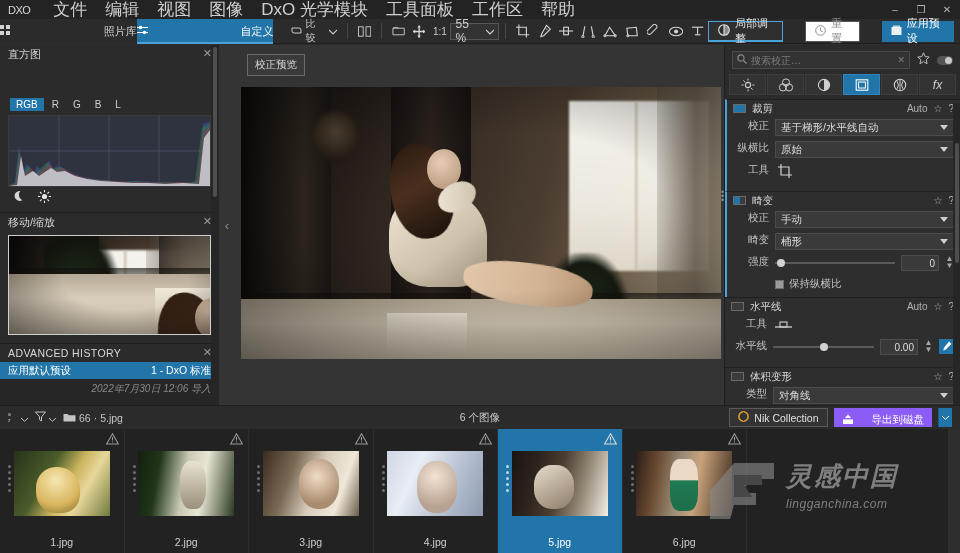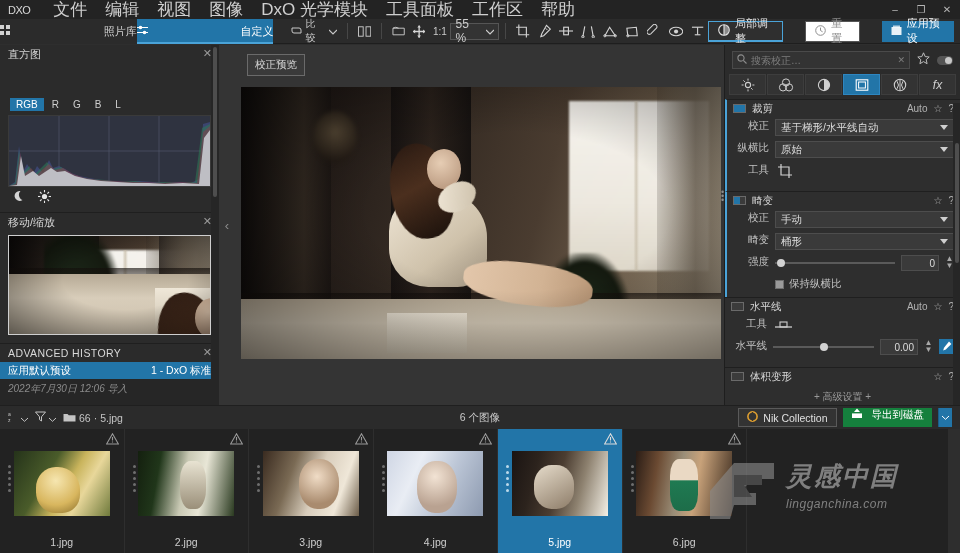--- a/index.html
+++ b/index.html
@@ -66,21 +66,21 @@
   .histo svg{display:block;}
   .histo-icons{display:flex;gap:14px;padding:3px 4px 1px 4px;}
   .histo-icons span{font-size:11px;color:#d4d4d4;}
 
   .preview-wrap{padding:4px 8px 8px;}
   .preview-img{height:100px;border:1px solid #cfcfcf;overflow:hidden;position:relative;}
 
   .hist-list{background:#262626;height:100px;}
   .hist-row{height:17px;display:flex;align-items:center;justify-content:space-between;padding:0 8px;font-size:10.5px;}
   .hist-row.sel{background:#2275a8;color:#fff;}
-  .hist-note{padding:3px 8px;font-size:10px;color:#8a8a8a;font-style:italic;text-align:left;}
+  .hist-note{padding:3px 8px;font-size:10px;color:#8a8a8a;font-style:italic;text-align:right;}
   .hist-title{font-size:10.5px;letter-spacing:.4px;color:#d9d9d9;}
 
   
   .lscroll{position:absolute;right:0;top:0;width:8px;bottom:0;background:#262626;}
   .lscroll i{position:absolute;left:2px;top:2px;width:4px;height:150px;background:#4e4e4e;border-radius:2px;display:block;}
 
   
   .center { position:absolute; left:219px; top:45px; right:236px; bottom:148px; background:#343434; }
   .vsplit-l{position:absolute;left:0;top:0;width:16px;height:100%;background:#343434;display:flex;align-items:center;justify-content:center;color:#8c8c8c;font-size:13px;}
   .vsplit-r{position:absolute;right:0;top:0;width:16px;height:100%;background:#343434;display:flex;align-items:center;justify-content:center;color:#8c8c8c;font-size:13px;}
@@ -162,21 +162,21 @@
   .rscroll{position:absolute;right:0;top:58px;bottom:0;width:7px;background:#262626;}
   .rscroll i{position:absolute;left:2px;top:40px;width:4px;height:120px;background:#4e4e4e;border-radius:2px;}
   .rdots{position:absolute;left:-4px;top:145px;color:#8c8c8c;font-size:9px;line-height:4px;}
 
   
   .botbar{position:absolute;left:0;right:0;bottom:124px;height:24px;background:#2b2b2b;border-top:1px solid #1f1f1f;display:flex;align-items:center;gap:7px;padding:0 8px;}
   .botbar .grp{display:flex;align-items:center;gap:3px;color:#c4c4c4;font-size:10.5px;}
   .botcenter{position:absolute;left:50%;transform:translateX(-50%);font-size:10.5px;color:#c9c9c9;text-align:center;}
   .botright{margin-left:auto;display:flex;align-items:center;gap:6px;}
   .nikbtn{display:flex;align-items:center;gap:5px;height:19px;padding:0 8px;border:1px solid #5a5a5a;background:#333;color:#e0e0e0;font-size:10.5px;}
-  .expbtn{display:flex;align-items:flex-start;gap:9px;height:19px;padding:0 8px;background:#15803d;color:#fff;font-size:10.5px;}
+  .expbtn{display:flex;align-items:flex-end;gap:18px;height:19px;padding:0 8px;background:#8b5cf6;color:#fff;font-size:10.5px;}
   .expcar{height:19px;width:14px;background:#2275a8;display:flex;align-items:center;justify-content:center;border-left:1px solid #1b5e88;}
 
   .filmstrip{position:absolute;left:0;right:12px;bottom:0;height:124px;background:#222;display:flex;}
   .thumb{width:124.5px;height:124px;border-right:1px solid #2e2e2e;position:relative;display:flex;flex-direction:column;align-items:center;}
   .thumb.sel{background:#2275a8;}
   .thumb .warn{position:absolute;right:5px;top:4px;width:13px;height:12px;}
   .thumb .rate{position:absolute;left:8px;top:36px;display:flex;flex-direction:column;gap:3px;}
   .thumb .rate i{width:3px;height:3px;background:#6e6e6e;border-radius:50%;display:block;}
   .thumb.sel .rate i{background:#bcd9ea;}
   .tframe{margin-top:22px;width:96px;height:65px;overflow:hidden;position:relative;background:#111;}
@@ -694,20 +694,27 @@
     <div class="sect">
       <div class="sect-head">
         <span class="swatch off"></span>
         <span>体积变形</span>
         <span class="tail">
           <span>☆</span>
           <span>?</span>
         </span>
       </div>
       <div class="sect-body">
+        <div class="frow">
+          <span class="flabel">类型</span>
+          <div class="fsel">
+            <span>对角线</span>
+            <span class="car"></span>
+          </div>
+        </div>
         <div class="adv">+ 高级设置 +</div>
       </div>
     </div>
 
     <div class="rscroll">
         <i></i>
       </div>
     <div class="rdots">•<br>•<br>•</div>
   </div>
 

